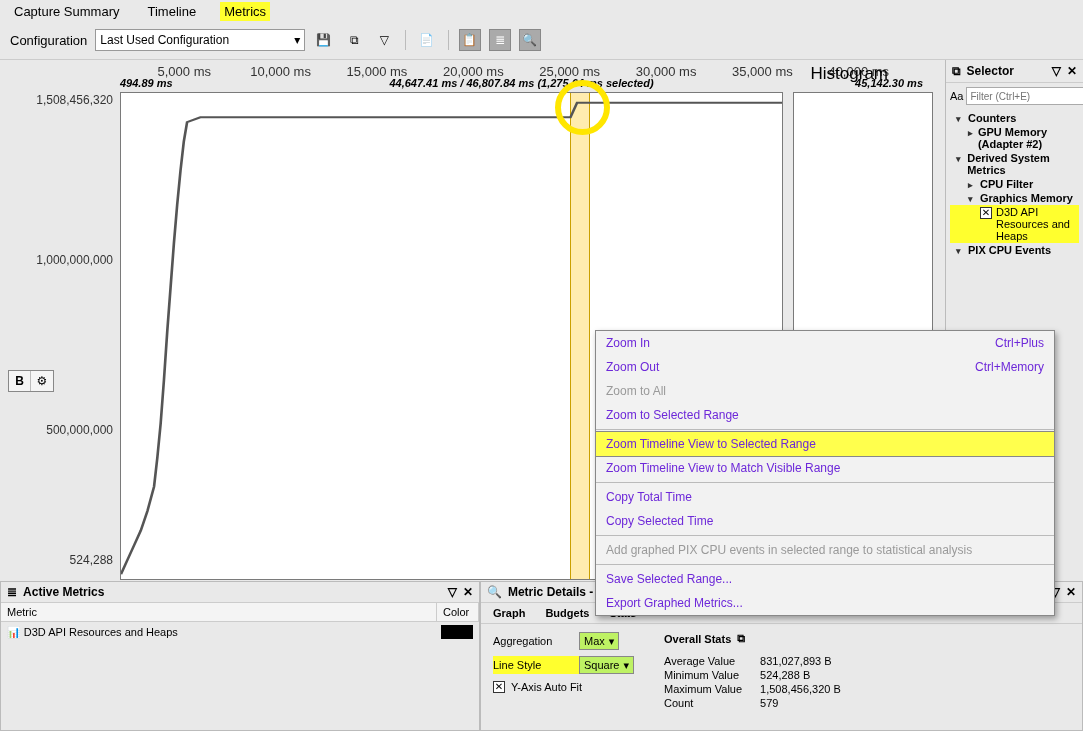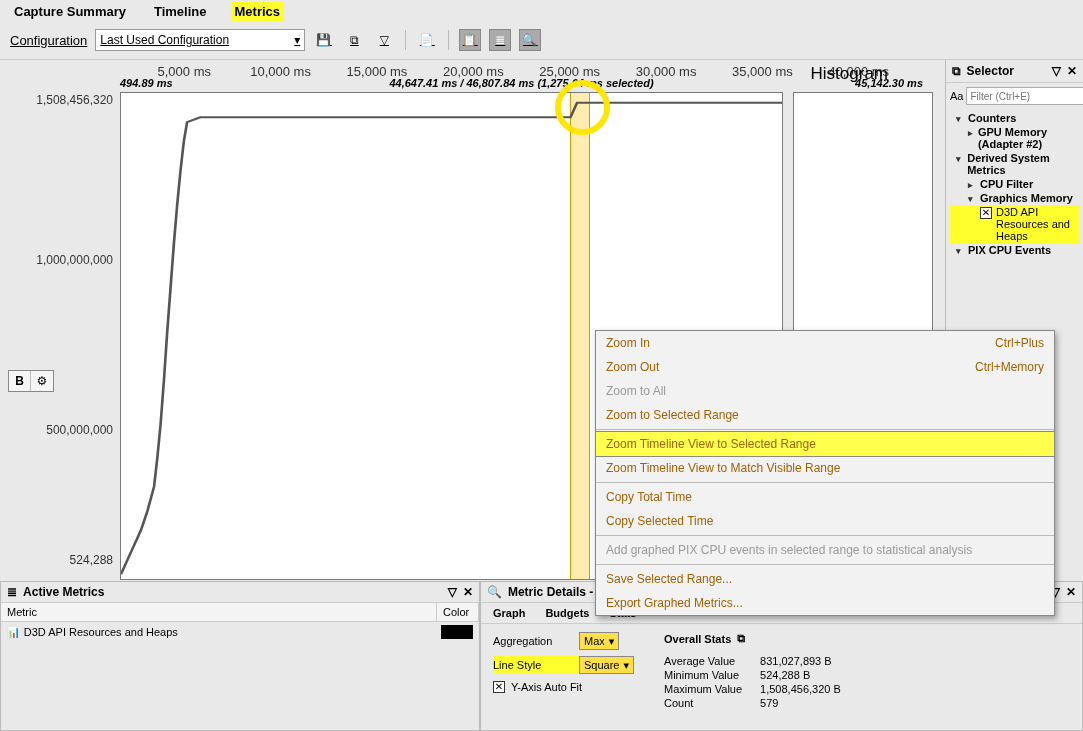--- a/index.html
+++ b/index.html
@@ -1,24 +1,24 @@
 <!DOCTYPE html>
 <html><head>
 <meta charset="utf-8">
 <style>
   * { box-sizing: border-box; font-family: "Segoe UI", Arial, sans-serif; }
   body { margin:0; background:#e9e9e9; font-size:12px; color:#000; width:1083px; height:731px; overflow:hidden; position:relative; }
 
   
   .top-tabs { display:flex; gap:20px; padding:2px 10px 4px 10px; }
-  .top-tab { font-size:13px; font-weight:700; padding:2px 4px; }
+  .top-tab { font-size:13px; font-weight:400; padding:2px 4px; }
   .hi { background:#ffff2e; }
 
   
-  .toolbar { display:flex; align-items:center; gap:8px; padding:4px 10px 8px 10px; border-bottom:1px solid #ccc;text-decoration:underline; }
+  .toolbar { display:flex; align-items:center; gap:8px; padding:4px 10px 8px 10px; border-bottom:1px solid #ccc; }
   .toolbar label { font-size:13px; }
   .config-sel { width:210px; height:22px; border:1px solid #999; background:#fff; font-size:12px; padding:0 4px; display:flex; align-items:center; justify-content:space-between;}
   .tbtn { width:22px; height:22px; display:flex; align-items:center; justify-content:center; border:1px solid transparent; }
   .tbtn.active { background:#aaa; border:1px solid #888; color:#fff;}
   .tdiv { width:1px; height:20px; background:#bbb; margin:0 2px;}
 
   
   .main { position:relative; height:540px; }
   .axis-top { position:absolute; top:4px; left:120px; right:160px; height:12px; font-size:13px; color:#333;}
   .axis-top span { position:absolute; transform:translateX(-50%);}
@@ -45,42 +45,42 @@
   .tree-item{ display:flex; gap:4px; align-items:flex-start; padding:1px 0 1px 6px; cursor:default;}
   .tree-item.l1{ padding-left:6px; font-weight:700;}
   .tree-item.l2{ padding-left:18px; font-weight:700;}
   .tree-item.l3{ padding-left:30px; font-weight:400;}
   .cbx{ width:12px; height:12px; border:1px solid #333; background:#fff; margin-top:1px; flex-shrink:0;}
   .cbx.ck::after{content:"✕"; font-size:10px; line-height:10px; display:block; text-align:center;}
   .arrow{display:inline-block; width:8px; font-size:9px; color:#333; margin-top:2px;}
 
   
   .ctx { position:absolute; top:330px; left:595px; width:460px; background:#f2f2f2; border:1px solid #888; box-shadow:2px 3px 6px rgba(0,0,0,0.35); z-index:50;}
-  .ctx .mi { display:flex; justify-content:space-between; padding:5px 10px; font-size:12px; color:#a16207; border-bottom:none;}
+  .ctx .mi { display:flex; justify-content:space-between; padding:5px 10px; font-size:12px; color:#6d28d9; border-bottom:none;}
   .ctx .mi.disabled{ color:#9a9a9a;}
   .ctx .mi.hl{ background:#ffff4d; outline:1px solid #888;}
   .ctx hr{ border:none; border-top:1px solid #bbb; margin:2px 0;}
 
   
   .bottom { position:absolute; left:0; right:0; bottom:0; height:150px; display:flex; }
   .panel { border:1px solid #bbb; background:#e9e9e9; display:flex; flex-direction:column;}
   .p-active { width:480px;}
   .p-details { flex:1;}
   .p-hdr { display:flex; align-items:center; gap:6px; padding:3px 6px; font-weight:700; border-bottom:1px solid #ccc;}
   .p-hdr .spacer{flex:1;}
   .table-hdr { display:flex; background:#f4f4f4; border-bottom:1px solid #ccc; font-size:11px;}
   .table-hdr div{ padding:3px 6px; border-right:1px solid #ccc;}
   .th-metric{flex:1;} .th-color{width:42px;}
   .trow{ display:flex; align-items:center; padding:3px 6px; font-size:11px;}
   .trow .sw{ width:32px; height:14px; background:#000; margin-left:auto;}
   .d-tabs{ display:flex; gap:20px; padding:4px 12px; font-size:11px; font-weight:700; border-bottom:1px solid #ccc;}
   .d-body{ display:flex; gap:30px; padding:8px 12px; font-size:11px;}
   .fcol{ display:flex; flex-direction:column; gap:6px;}
   .frow{ display:flex; align-items:center; gap:6px;}
-  .selbox{ border:1px solid #888; background:#fde047; height:18px; display:flex; align-items:center; padding:0 4px; font-size:11px; gap:4px;}
+  .selbox{ border:1px solid #888; background:#bef264; height:18px; display:flex; align-items:center; padding:0 4px; font-size:11px; gap:4px;}
   .stats-grid{ display:grid; grid-template-columns:auto auto; column-gap:18px; row-gap:2px; font-size:11px;}
   .stats-hdr{ font-weight:700; display:flex; align-items:center; gap:6px; margin-bottom:4px;}
 
   svg.line{position:absolute; top:0; left:0; width:100%; height:100%;}
 </style>
 </head>
 <body>
 
 <div class="top-tabs">
   <div class="top-tab">Capture Summary</div>

